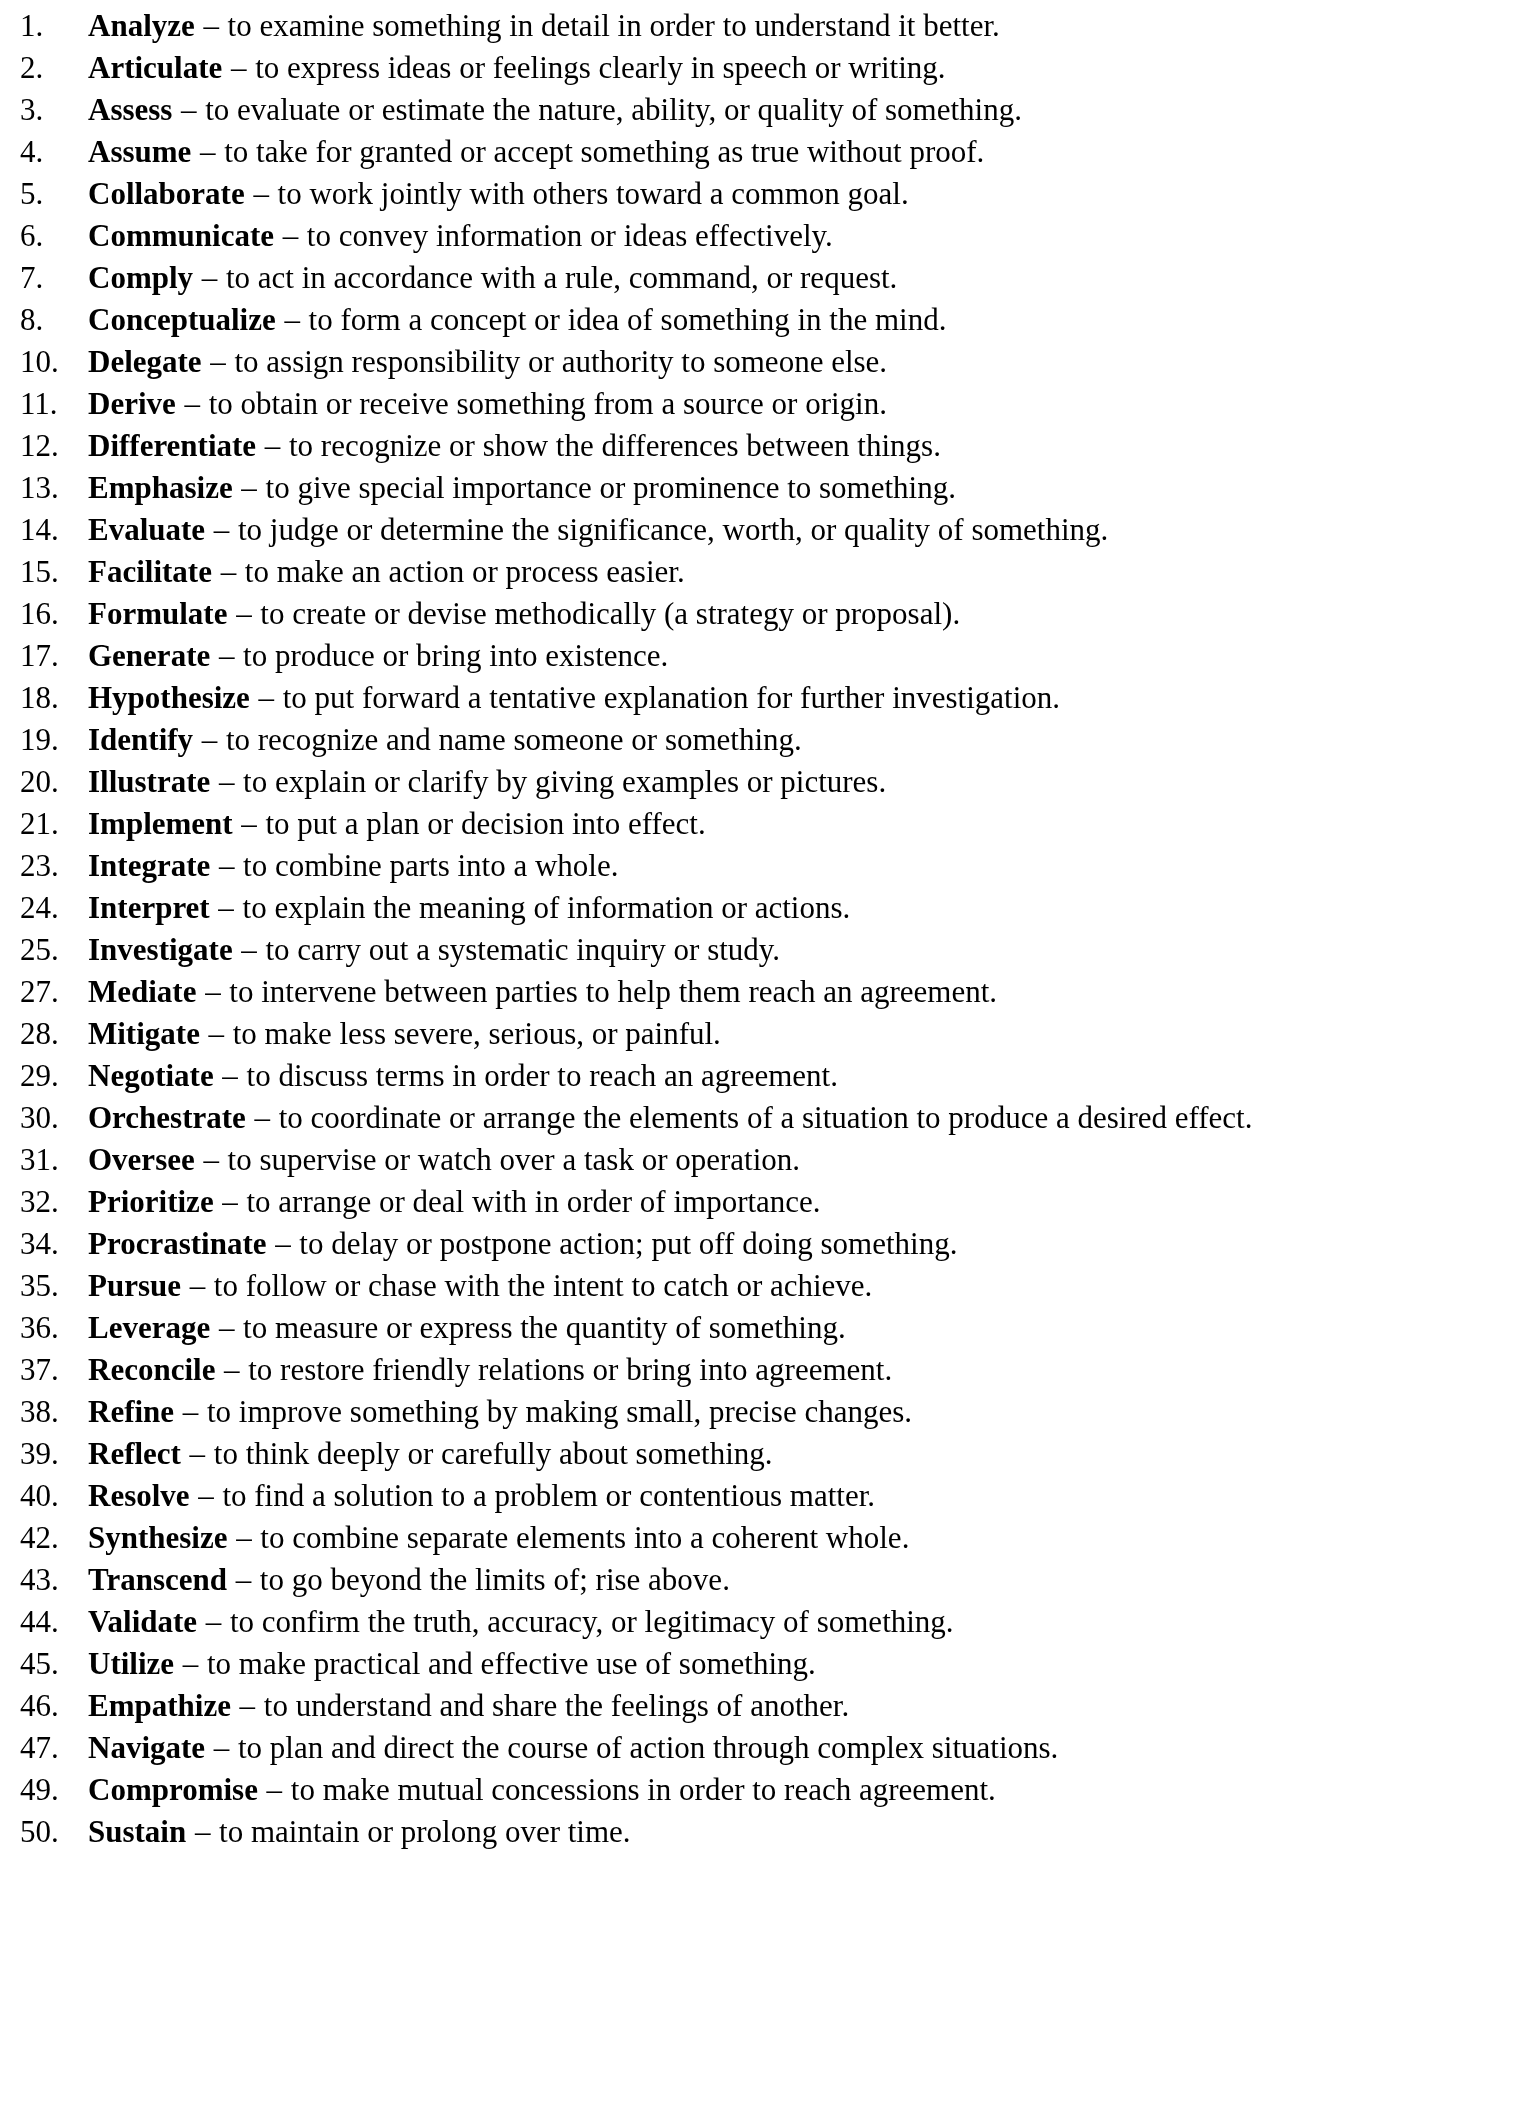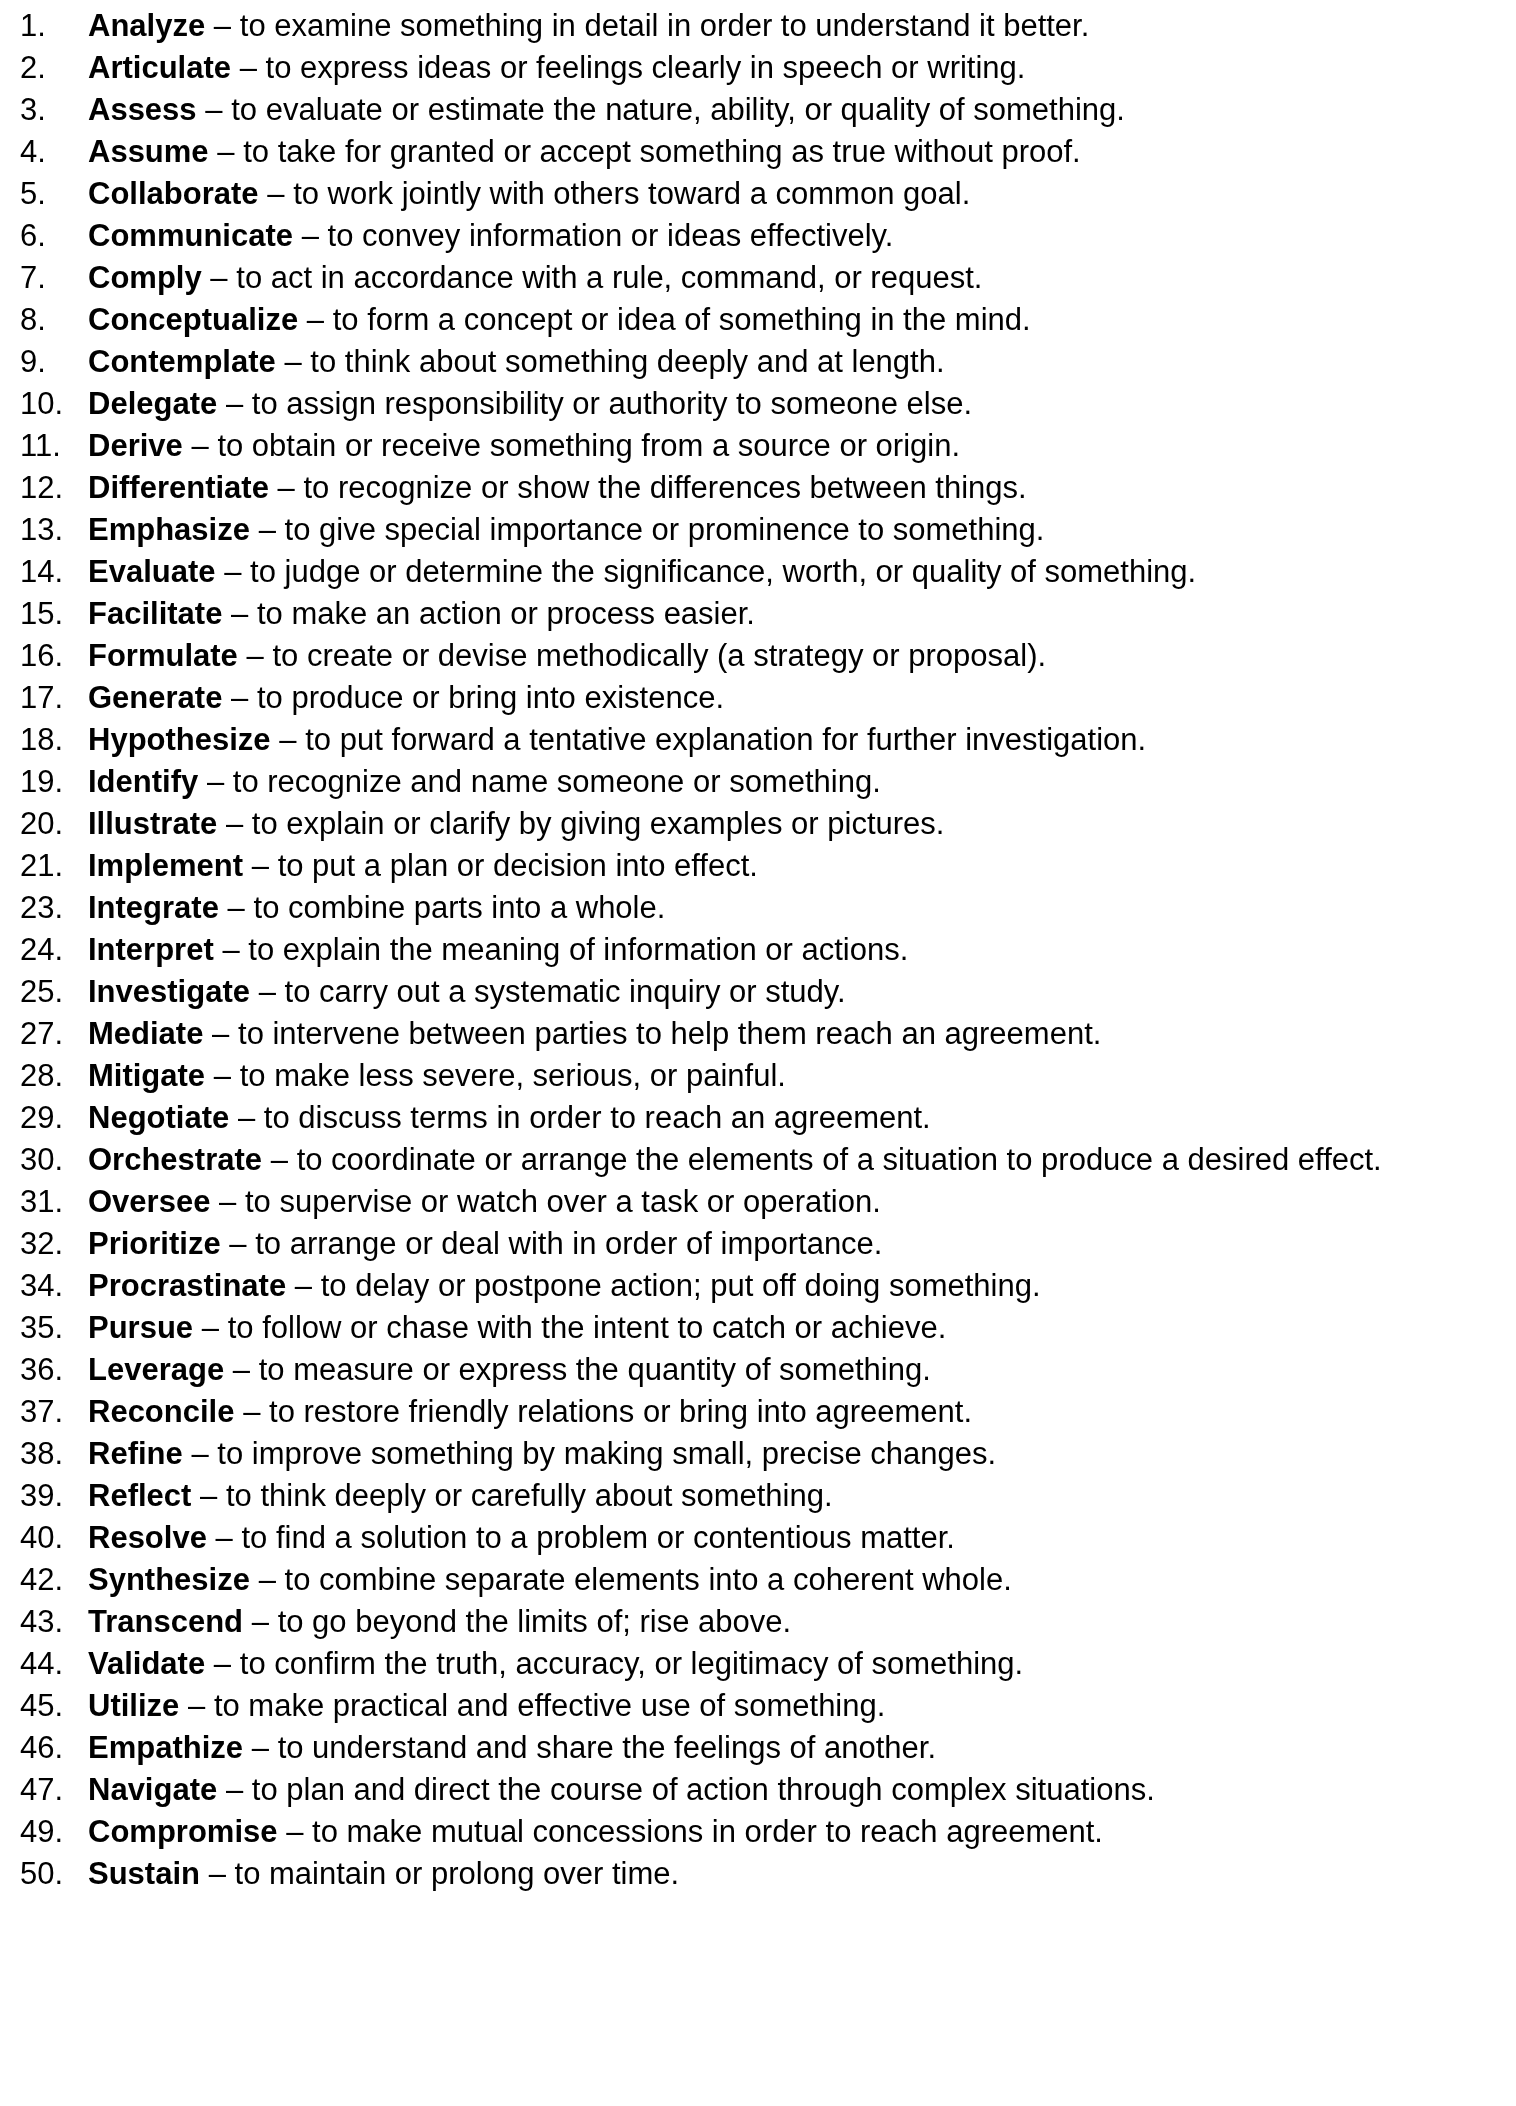--- a/index.html
+++ b/index.html
@@ -34,21 +34,21 @@
   .item-separator {
     margin: 0 0.28em;
   }
   .item-definition {
     font-weight: normal;
   }
 </style>
 </head>
 <body style="background: rgb(255, 255, 255);">
 
-<main class="vocab-list" style="color: rgb(0, 0, 0);">
+<main class="vocab-list" style="color: rgb(0, 0, 0); font-family: Liberation Serif, serif;">
   <div class="vocab-row">
     <span class="item-number">1.</span><span class="item-term">Analyze</span><span class="item-separator">–</span><span class="item-definition">to examine something in detail in order to understand it better.</span>
   </div>
 
   <div class="vocab-row">
     <span class="item-number">2.</span><span class="item-term">Articulate</span><span class="item-separator">–</span><span class="item-definition">to express ideas or feelings clearly in speech or writing.</span>
   </div>
 
   <div class="vocab-row">
     <span class="item-number">3.</span><span class="item-term">Assess</span><span class="item-separator">–</span><span class="item-definition">to evaluate or estimate the nature, ability, or quality of something.</span>
@@ -67,23 +67,20 @@
   </div>
 
   <div class="vocab-row">
     <span class="item-number">7.</span><span class="item-term">Comply</span><span class="item-separator">–</span><span class="item-definition">to act in accordance with a rule, command, or request.</span>
   </div>
 
   <div class="vocab-row">
     <span class="item-number">8.</span><span class="item-term">Conceptualize</span><span class="item-separator">–</span><span class="item-definition">to form a concept or idea of something in the mind.</span>
   </div>
 
-  <div class="vocab-row">
-    <span class="item-number">9.</span><span class="item-term">Contemplate</span><span class="item-separator">–</span><span class="item-definition">to think about something deeply and at length.</span>
-  </div>
 
   <div class="vocab-row">
     <span class="item-number">10.</span><span class="item-term">Delegate</span><span class="item-separator">–</span><span class="item-definition">to assign responsibility or authority to someone else.</span>
   </div>
 
   <div class="vocab-row">
     <span class="item-number">11.</span><span class="item-term">Derive</span><span class="item-separator">–</span><span class="item-definition">to obtain or receive something from a source or origin.</span>
   </div>
 
   <div class="vocab-row">

